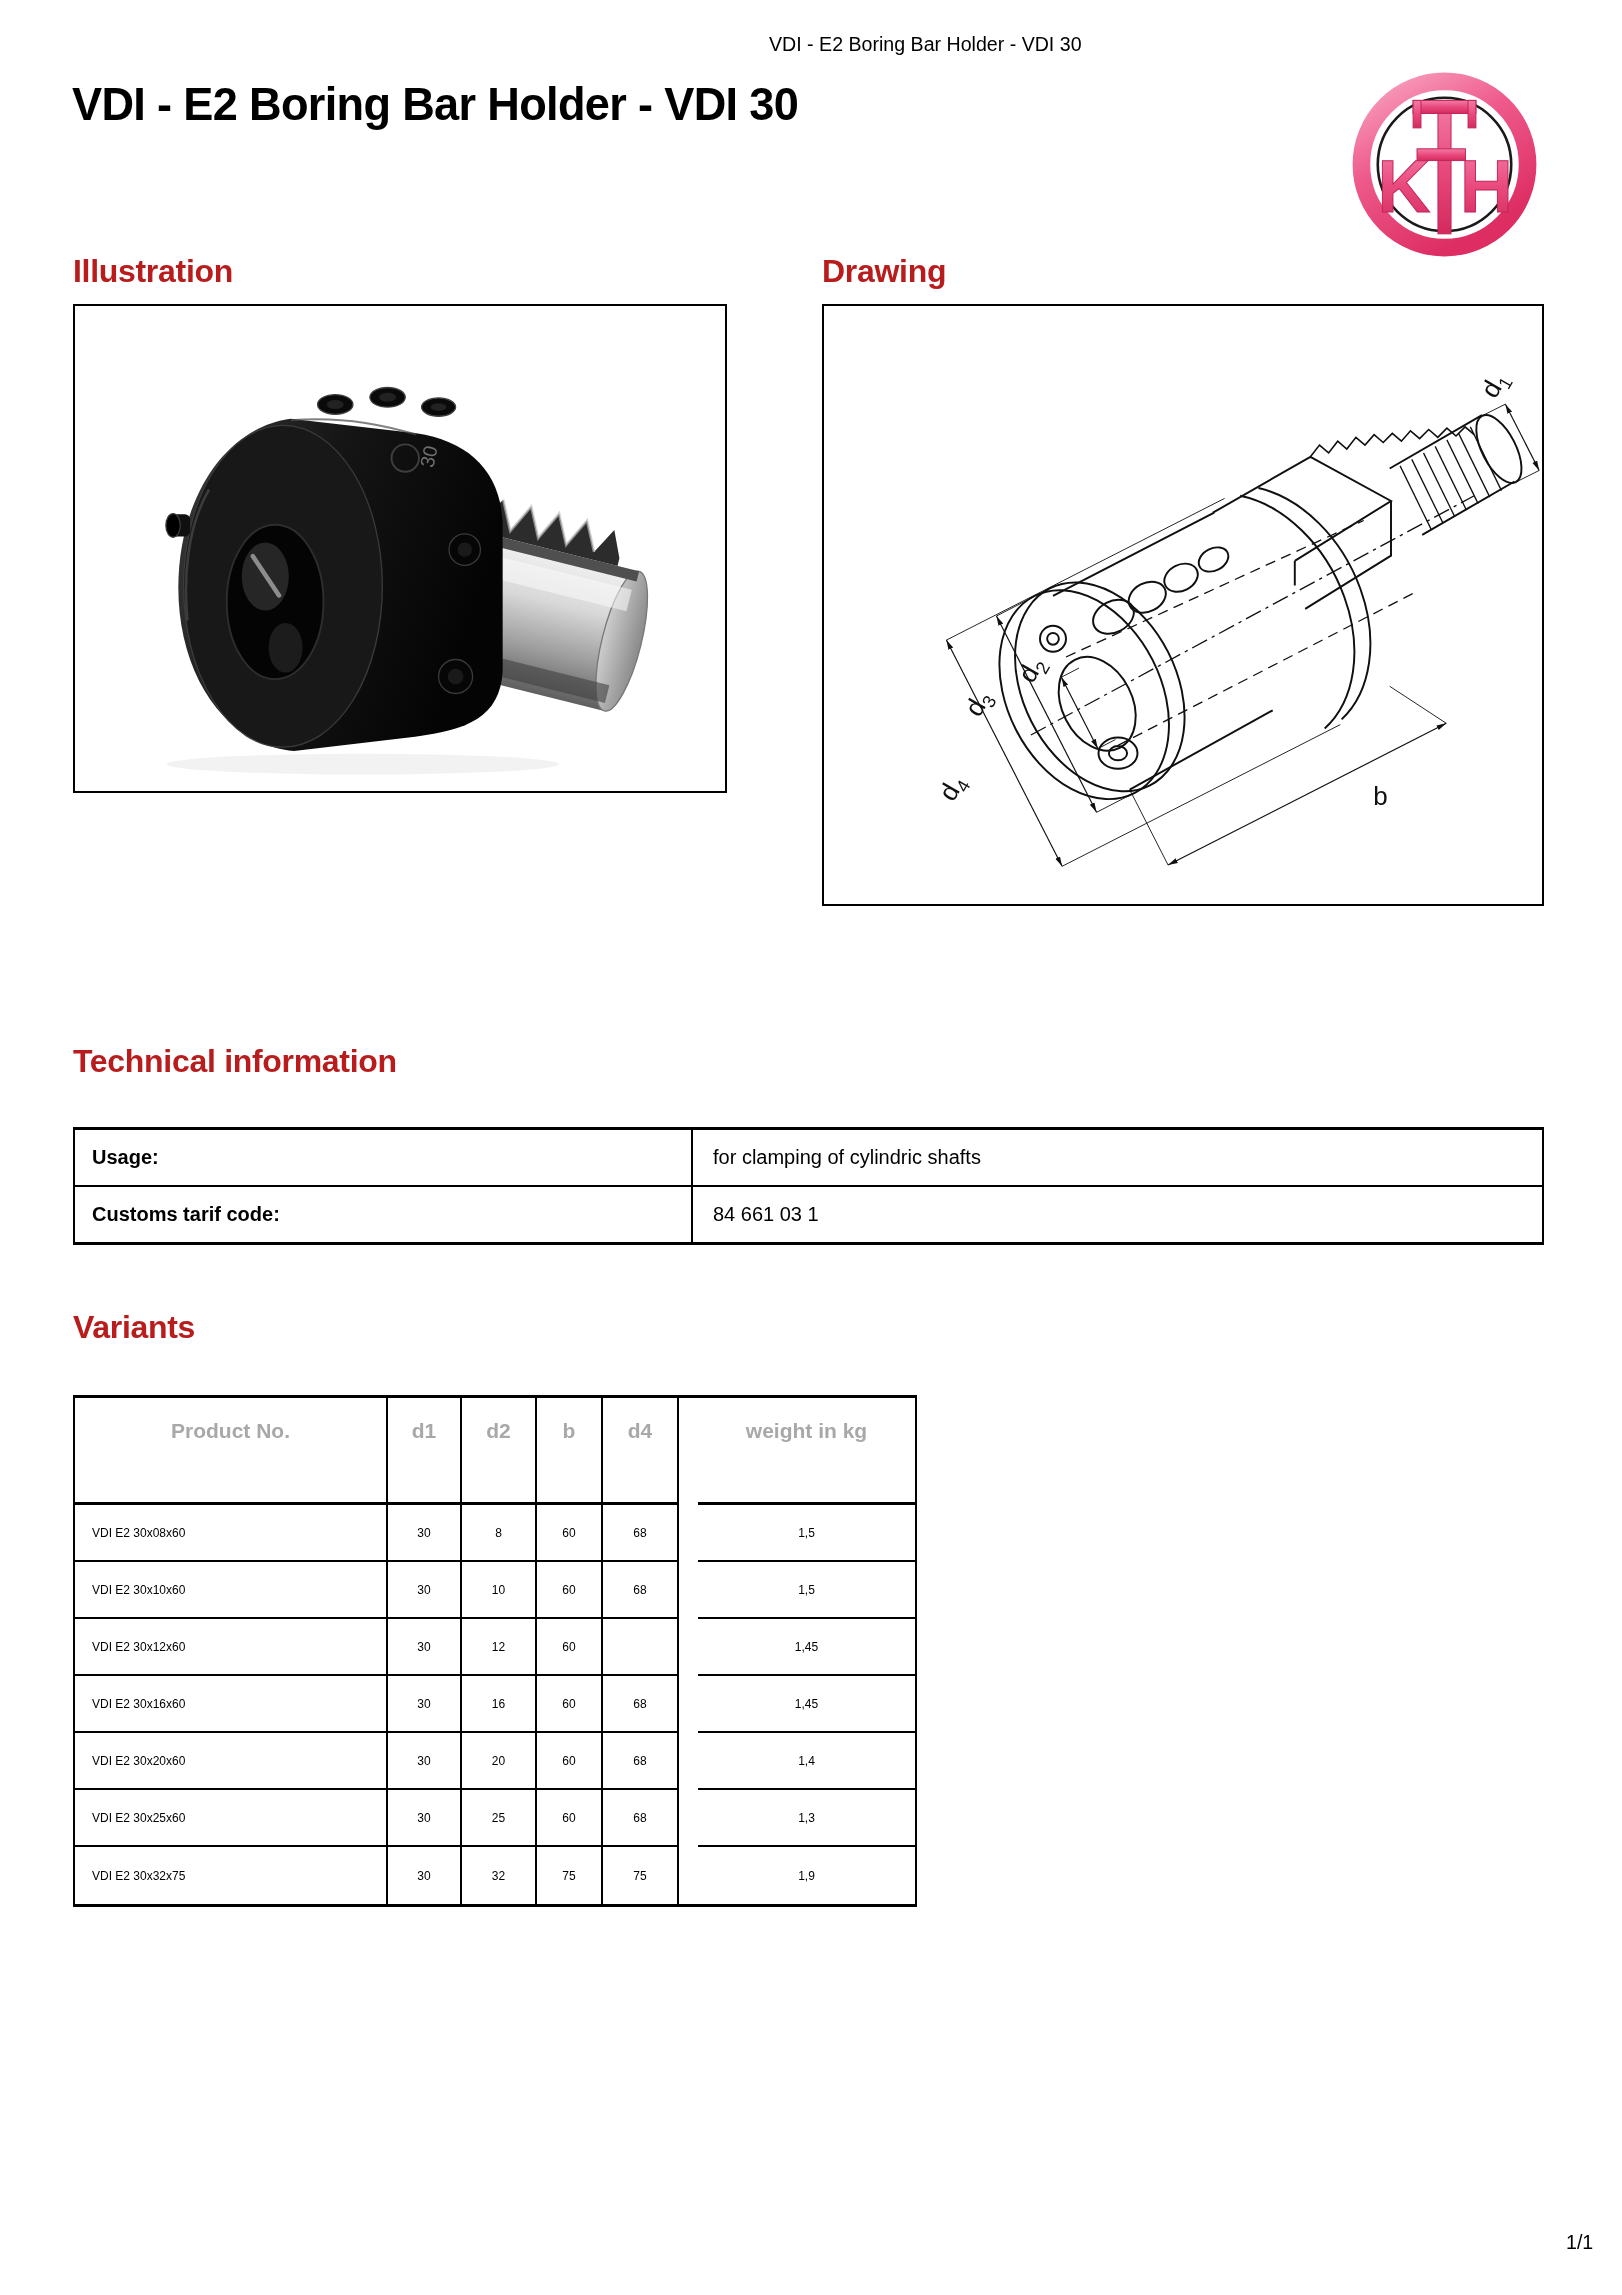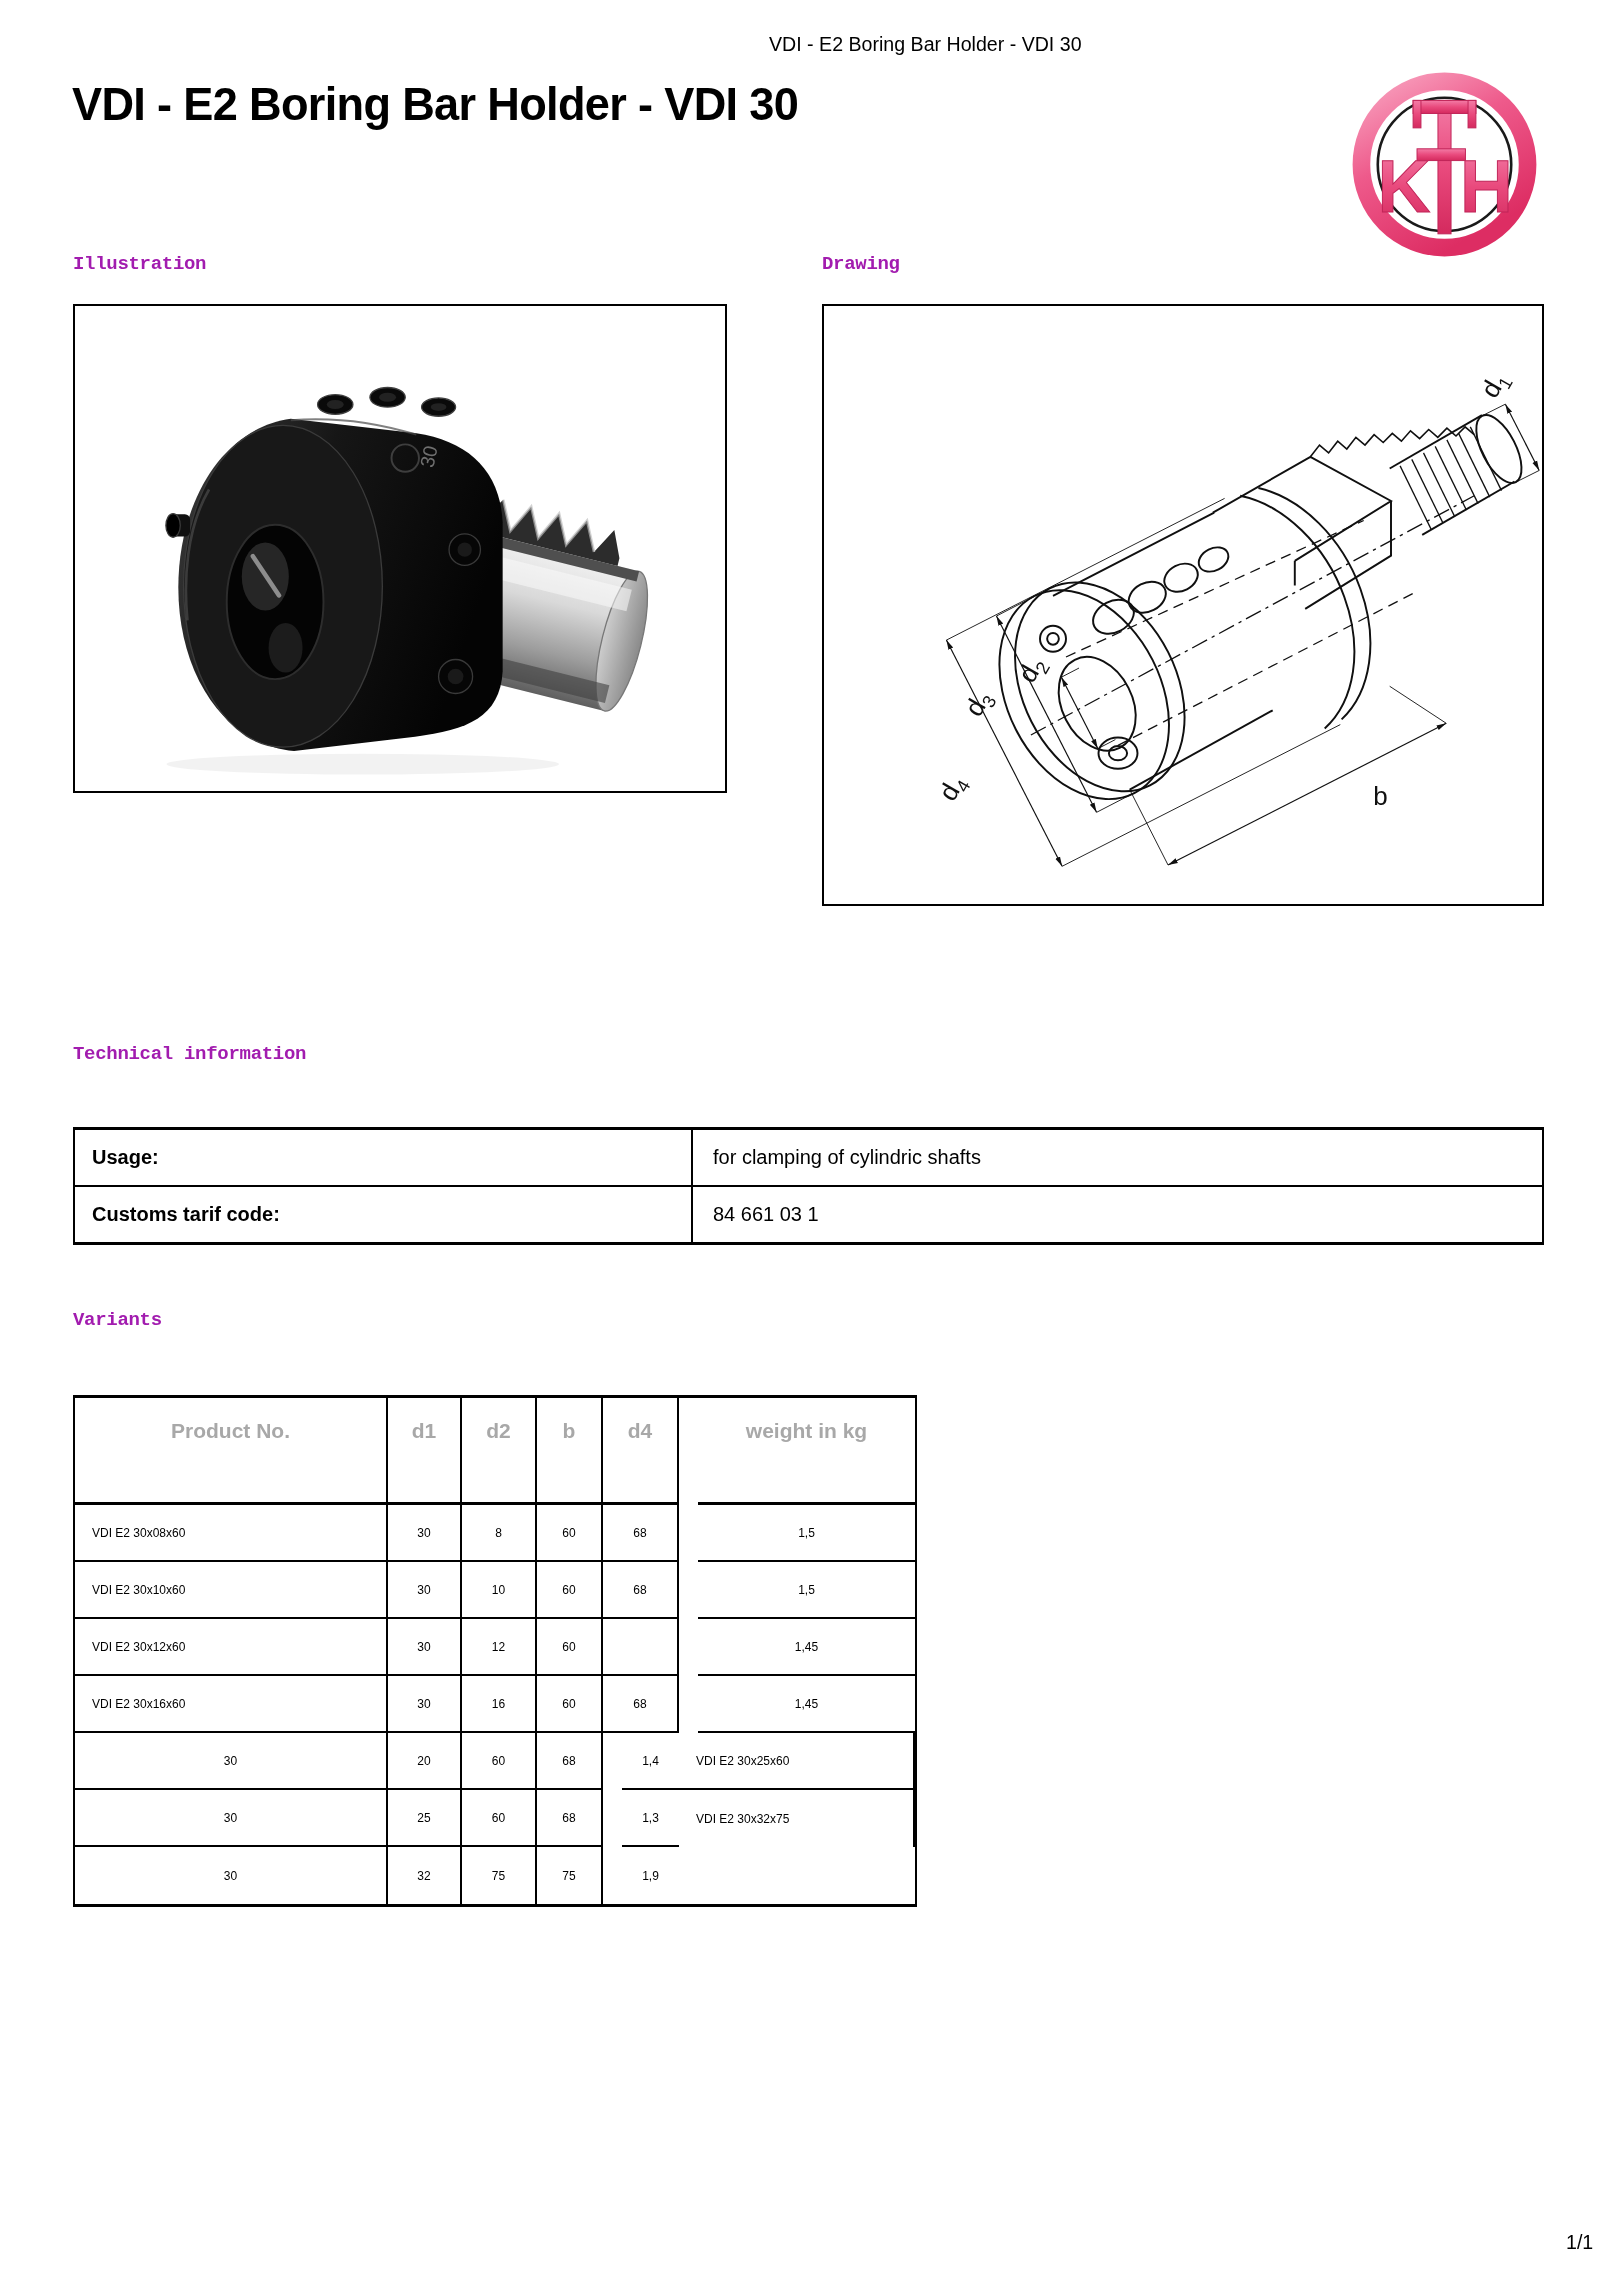--- a/index.html
+++ b/index.html
@@ -10,21 +10,21 @@
   }
   .abs{position:absolute;}
   .small-header{
     left:769px;top:33px;font-size:19.6px;letter-spacing:0px;color:#000;
   }
   .page-title{
     left:72px;top:76px;font-size:47px;font-weight:700;letter-spacing:-0.7px;
     transform:scaleX(.96);transform-origin:left top;white-space:nowrap;
   }
   .section-heading{
-    font-size:19px;font-weight:700;letter-spacing:-0.3px;color:#a21caf;white-space:nowrap;font-family:Liberation Mono, monospace;
+    font-size:32px;font-weight:700;letter-spacing:-0.3px;color:#b91c1c;white-space:nowrap;
   }
   .frame{
     position:absolute;border:2px solid #000;background:#fff;box-sizing:border-box;
   }
   
   .tech-table{
     position:absolute;left:73px;top:1127px;width:1471px;box-sizing:border-box;
     border:2px solid #000;border-top-width:3.3px;border-bottom-width:3.3px;background:#fff;
   }
   .tech-row{display:flex;height:55px;}
@@ -301,20 +301,21 @@
     <div class="v-cell body"></div>
     <div class="v-cell body lastcol">1,45</div>
 
     <div class="v-cell body prod">VDI E2 30x16x60</div>
     <div class="v-cell body">30</div>
     <div class="v-cell body">16</div>
     <div class="v-cell body">60</div>
     <div class="v-cell body">68</div>
     <div class="v-cell body lastcol">1,45</div>
 
+    <div class="v-cell body prod">VDI E2 30x20x60</div>
     <div class="v-cell body">30</div>
     <div class="v-cell body">20</div>
     <div class="v-cell body">60</div>
     <div class="v-cell body">68</div>
     <div class="v-cell body lastcol">1,4</div>
 
     <div class="v-cell body prod">VDI E2 30x25x60</div>
     <div class="v-cell body">30</div>
     <div class="v-cell body">25</div>
     <div class="v-cell body">60</div>

